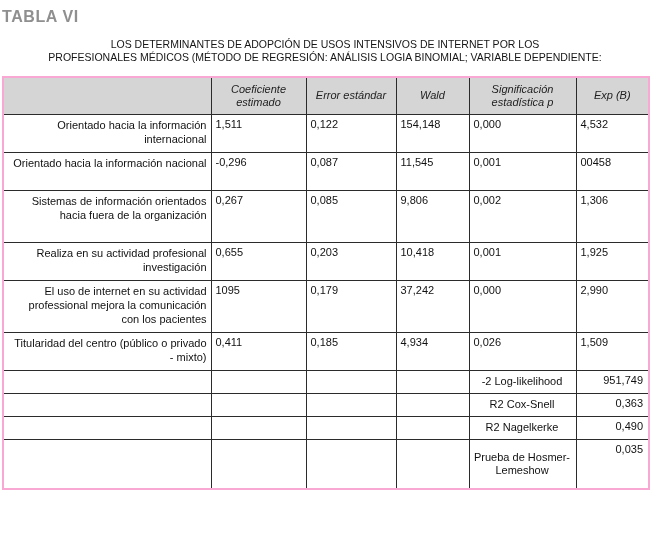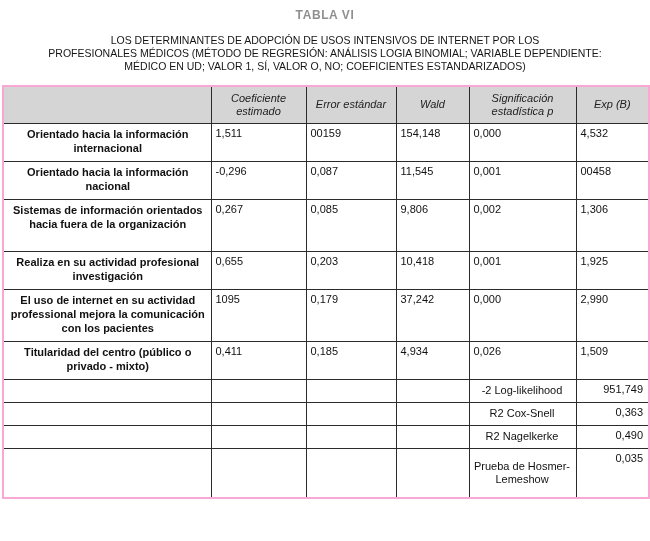--- a/index.html
+++ b/index.html
@@ -9,24 +9,24 @@
     font-family: "Liberation Sans", sans-serif;
     color: #111;
   }
   .page {
     width: 650px;
     height: 541px;
     padding: 6px 2px 0 2px;
     overflow: hidden;
   }
   .table-title {
-    text-align: center;
+    text-align: left;
     color: #8f8f8f;
     font-weight: bold;
-    font-size: 12px;
+    font-size: 16px;
     letter-spacing: 0.6px;
     margin: 2px 0 12px 0;
   }
   .table-subtitle {
     text-align: center;
     font-size: 10.5px;
     line-height: 13px;
     margin-bottom: 12px;
     color: #151515;
   }
@@ -48,24 +48,23 @@
     background: #d5d5d5;
     font-style: italic;
     font-weight: normal;
     text-align: center;
     vertical-align: middle;
     height: 37px;
     line-height: 13px;
     color: #222;
   }
   td.label {
-    text-align: center;
+    text-align: right;
     line-height: 14px;
     padding-left: 5px;
-    font-weight: bold;
   }
   td.num { text-align: left; }
   td.fval { text-align: right; padding-right: 5px; }
   td.flabel {
     text-align: center;
     padding-right: 5px;
     vertical-align: middle;
     line-height: 13px;
   }
   td.fcenter { text-align: center; }
@@ -77,21 +76,20 @@
 </head>
 <body>
 
 <div class="page">
 
   <div class="table-title">TABLA VI</div>
 
   <div class="table-subtitle">
     <div>LOS DETERMINANTES DE ADOPCIÓN DE USOS INTENSIVOS DE INTERNET POR LOS</div>
     <div>PROFESIONALES MÉDICOS (MÉTODO DE REGRESIÓN: ANÁLISIS LOGIA BINOMIAL; VARIABLE DEPENDIENTE:</div>
-    <div>MÉDICO EN UD; VALOR 1, SÍ, VALOR O, NO; COEFICIENTES ESTANDARIZADOS)</div>
   </div>
 
   <table>
     <colgroup>
       <col style="width:208px">
       <col style="width:95px">
       <col style="width:90px">
       <col style="width:73px">
       <col style="width:107px">
       <col style="width:73px">
@@ -103,21 +101,21 @@
         <th>Error estándar</th>
         <th>Wald</th>
         <th>Significación estadística p</th>
         <th>Exp (B)</th>
       </tr>
     </thead>
     <tbody>
       <tr class="rh2">
         <td class="label">Orientado hacia la información internacional</td>
         <td class="num">1,511</td>
-        <td class="num">00159</td>
+        <td class="num">0,122</td>
         <td class="num">154,148</td>
         <td class="num">0,000</td>
         <td class="num">4,532</td>
       </tr>
       <tr class="rh2">
         <td class="label">Orientado hacia la información nacional</td>
         <td class="num">-0,296</td>
         <td class="num">0,087</td>
         <td class="num">11,545</td>
         <td class="num">0,001</td>

